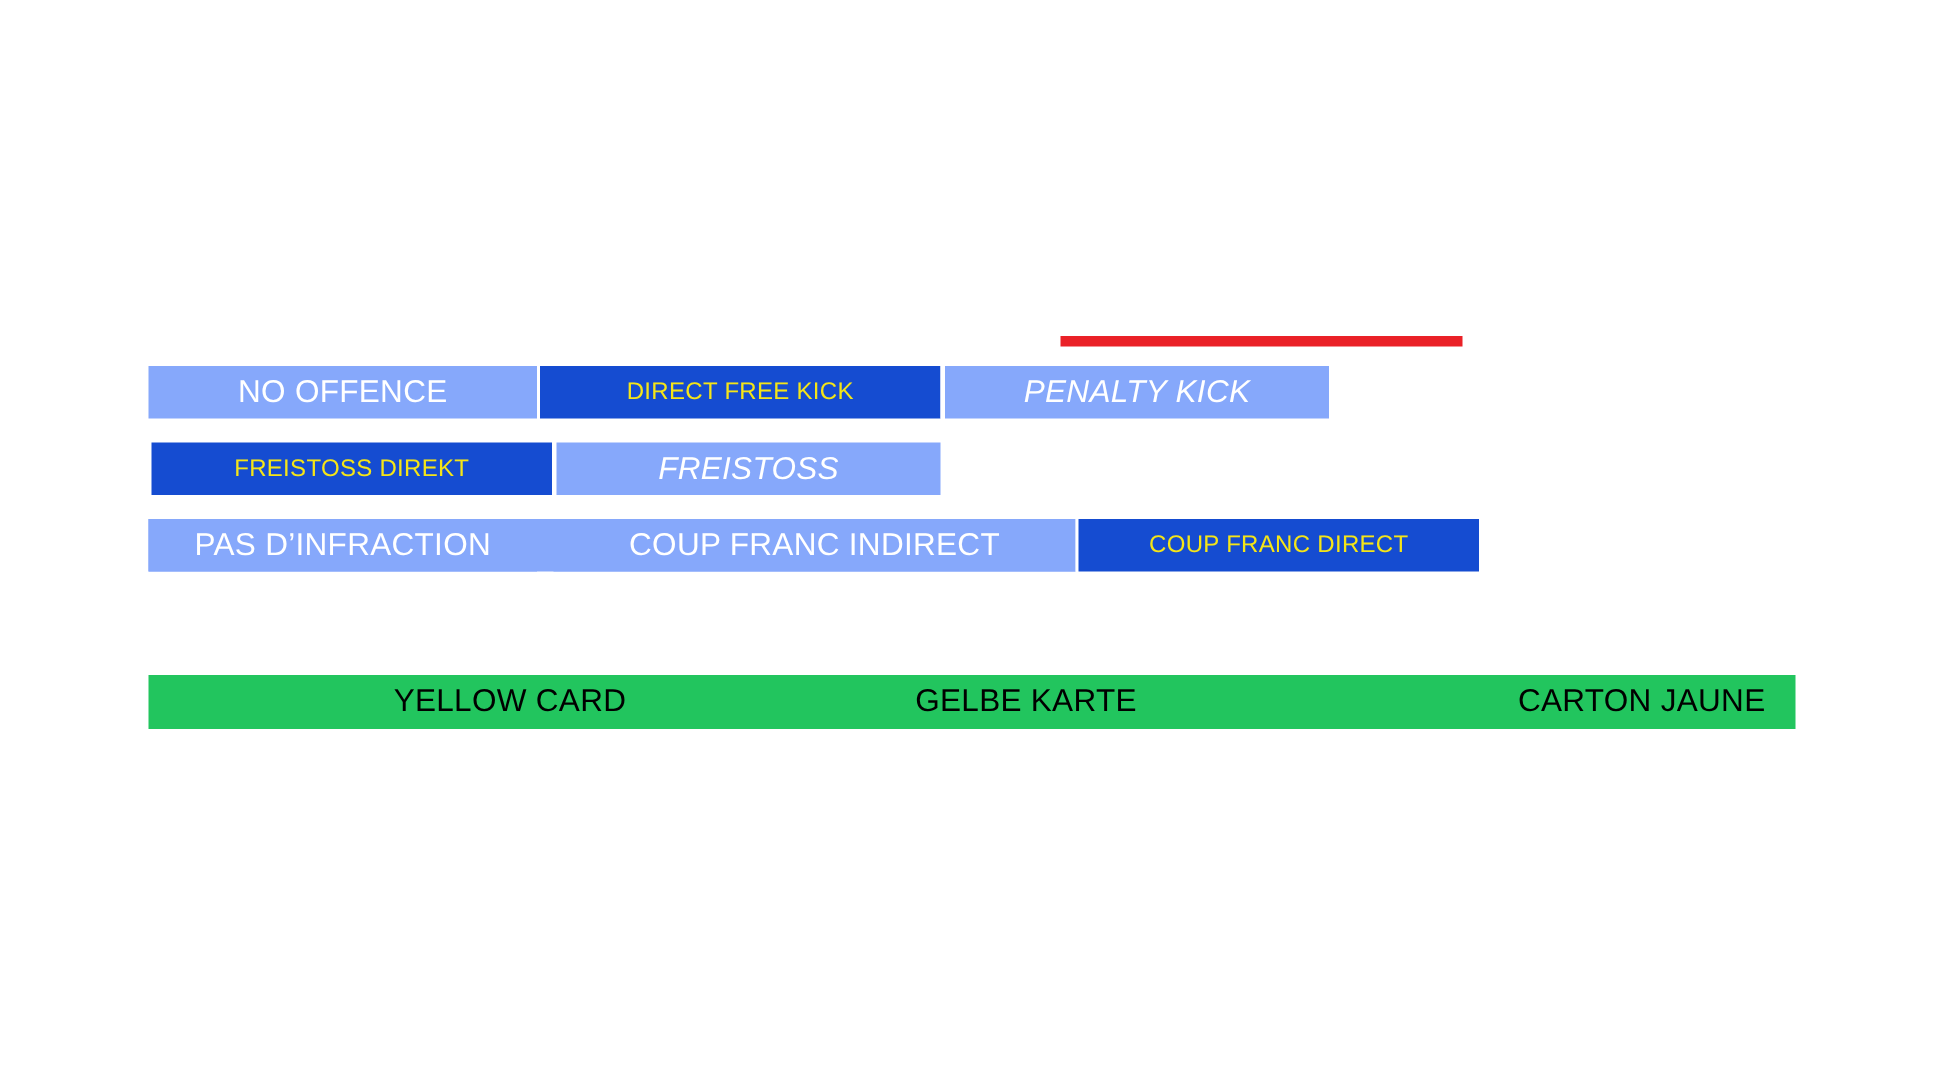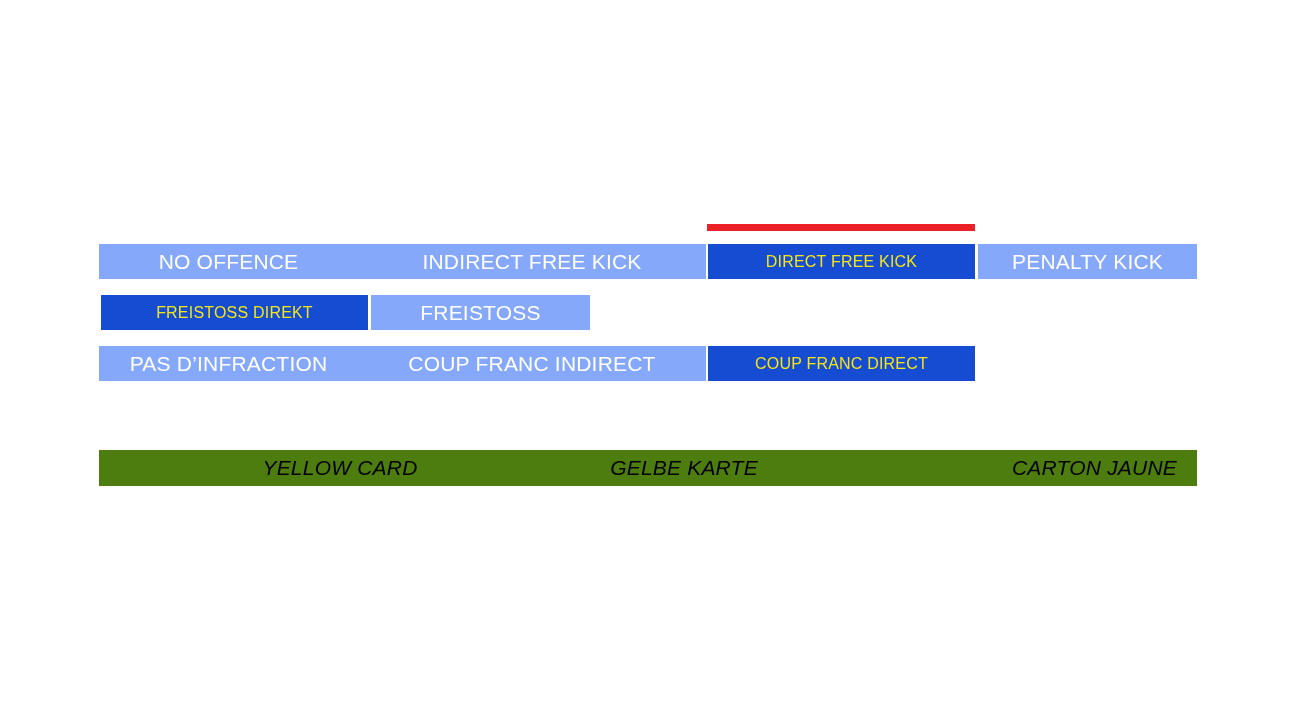--- a/index.html
+++ b/index.html
@@ -75,39 +75,39 @@
     font-size: 16px;
     font-weight: 400;
   }
 
   
   .c-none     { width: 259px; }   
   .c-indirect { width: 348px; }   
   .gap-a      { width:   2px; background: #ffffff; }
   .c-direct   { width: 267px; }   
   .gap-b      { width:   3px; background: #ffffff; }
-  .c-penalty  { width: 219px; }   
+  .c-penalty  { width: 256px; font-style: italic; }   
 
   
   .lightbar {
     display: flex;
     background: #86a8fb;
+    gap: 11px;
   }
 
   
   .card-bar {
     position: absolute;
     left: 99px;
     top: 450px;
     width: 1098px;
     height: 36px;
-    background: #4d7c0f;
+    background: #22c55e;
     display: flex;
     align-items: center;
-    font-style: italic;
   }
   .card-label {
     color: #000000;
     font-size: 21px;
     font-weight: 400;
     letter-spacing: 0.2px;
     white-space: nowrap;
     text-align: center;
   }
   .cl-en { width: 430px; padding-left: 52px; box-sizing: border-box; }
@@ -121,21 +121,20 @@
 
   <div class="matrix">
 
     <div class="marker-lane">
       <div class="red-marker"></div>
     </div>
 
     <div class="row">
       <div class="lightbar">
         <div class="cell normal c-none">NO OFFENCE</div>
-        <div class="cell normal c-indirect">INDIRECT FREE KICK</div>
       </div>
       <div class="gap-a"></div>
       <div class="cell highlight c-direct">DIRECT FREE KICK</div>
       <div class="gap-b"></div>
       <div class="cell normal c-penalty">PENALTY KICK</div>
     </div>
 
     <div class="row">
       <div class="gap-a"></div>
       <div class="cell highlight c-direct">FREISTOSS DIREKT</div>

